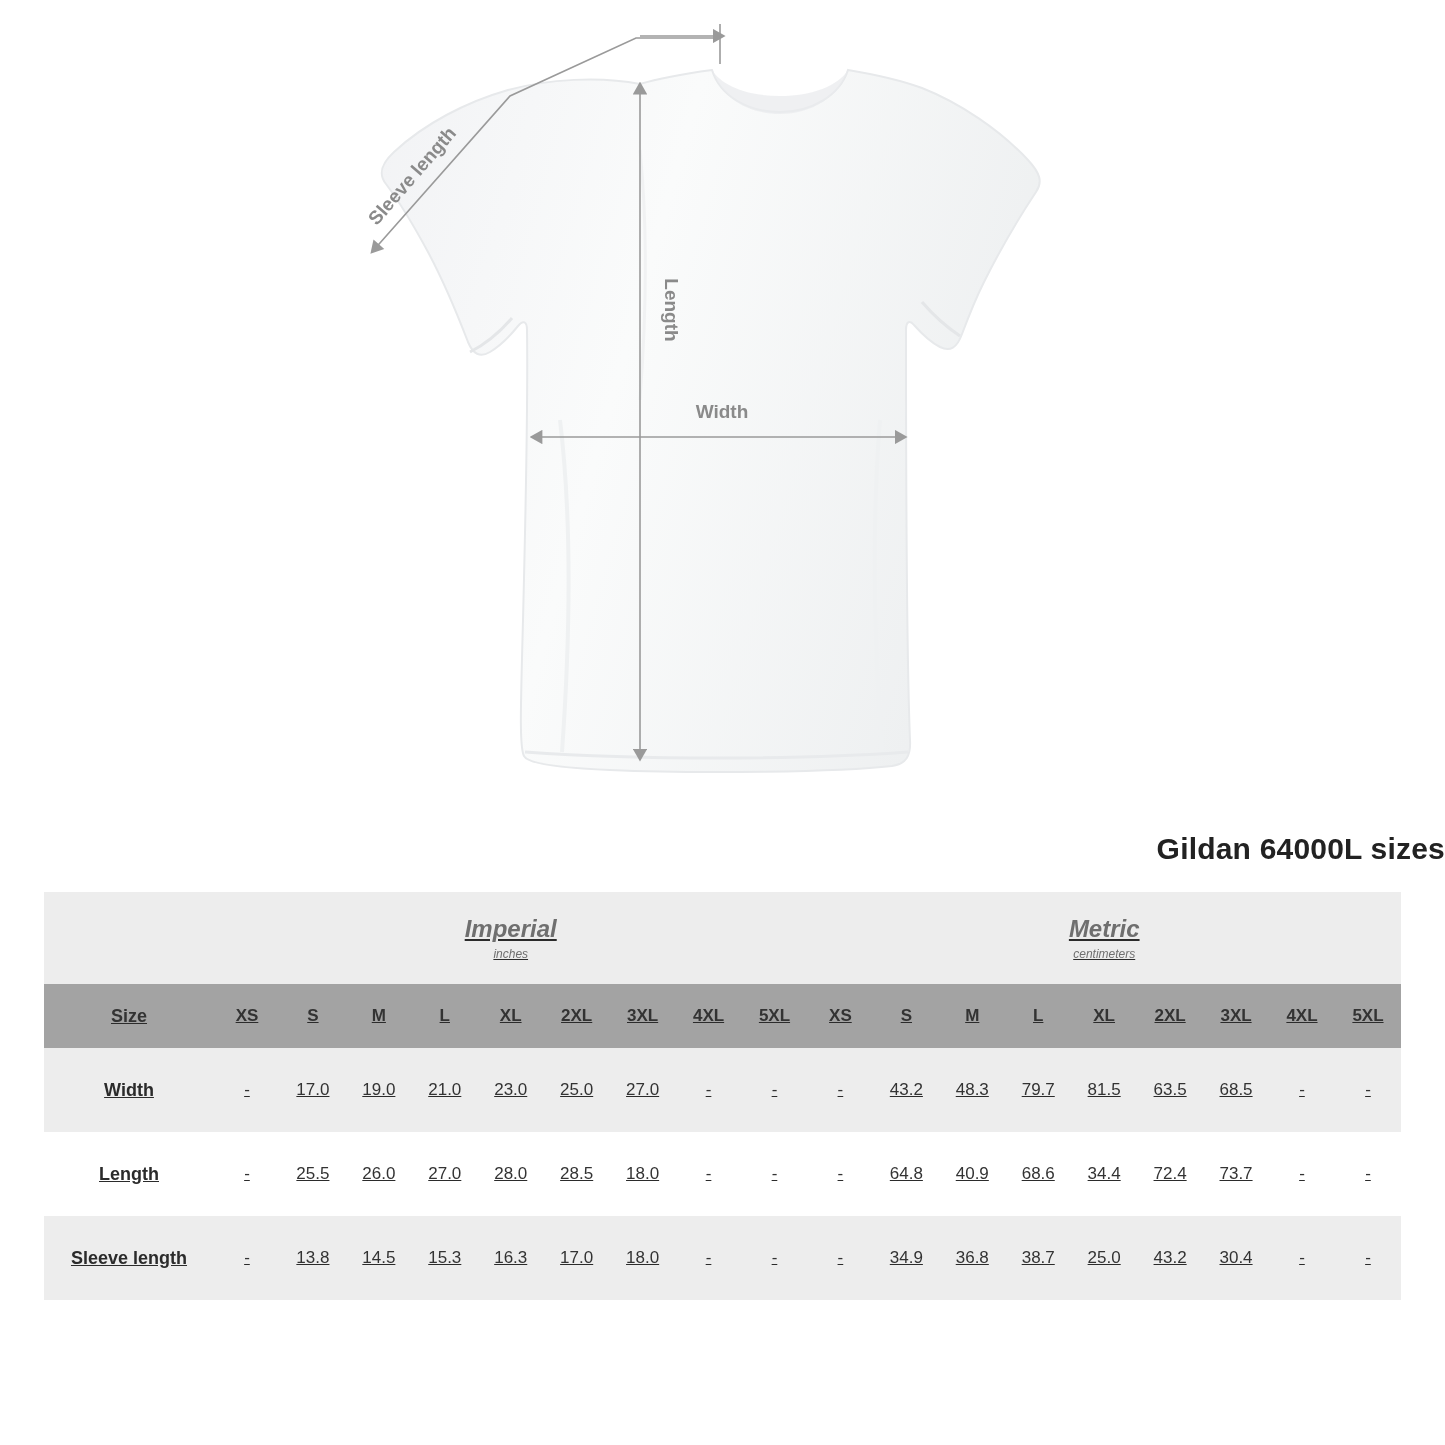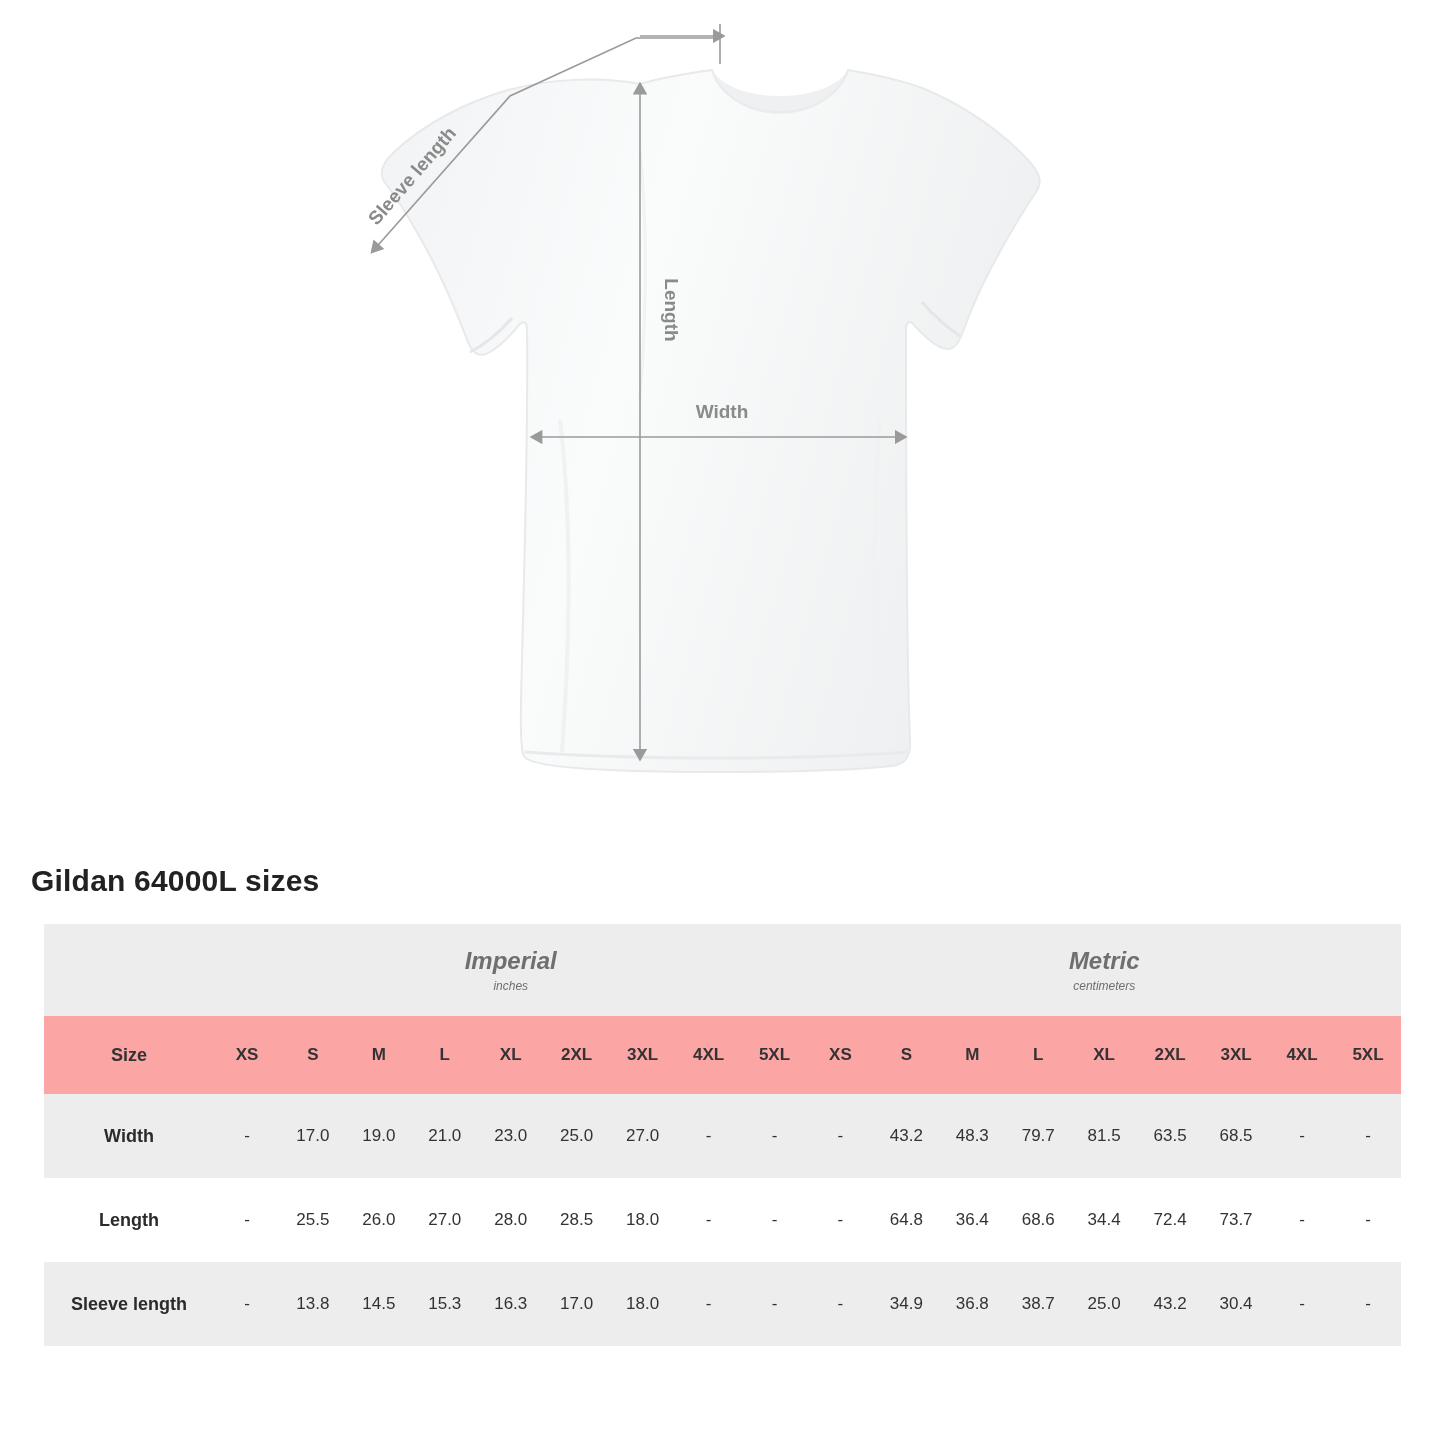--- a/index.html
+++ b/index.html
@@ -23,23 +23,22 @@
     height: 820px;
   }
   .shirt-svg {
     position: absolute;
     left: 0;
     top: 0;
   }
 
   
   .title-block {
-    text-align: left;
-    margin-top: 44px;
-    padding-left: 31px;
+    text-align: right;
+    margin-top: 12px;
   }
   .chart-title {
     font-size: 30px;
     font-weight: bold;
     color: #222222;
     letter-spacing: 0.2px;
   }
   .chart-note {
     font-size: 17px;
     font-style: italic;
@@ -48,20 +47,21 @@
   }
 
   
   .table-wrap {
     margin: 26px 44px 0 44px;
   }
   table.size-table {
     border-collapse: collapse;
     width: 1357px;
     table-layout: fixed;
+    text-decoration: underline;
   }
   table.size-table td, table.size-table th {
     text-align: center;
     vertical-align: middle;
     font-size: 17px;
     color: #333333;
     border: 0;
     padding: 0;
   }
   .unit-row td {
@@ -75,22 +75,22 @@
     color: #6f6f6f;
     line-height: 1.2;
   }
   .unit-sub {
     font-size: 12px;
     font-style: italic;
     color: #6f6f6f;
     margin-top: 4px;
   }
   .head-row td {
-    height: 78px;
-    background: #fca5a5;
+    height: 64px;
+    background: #a3a3a3;
     font-weight: bold;
     font-size: 18px;
     color: #333;
     border-right: 1px solid #e3e3e3;
   }
   .head-row td:last-child { border-right: 0; }
   .head-row td.rowlabel { font-weight: bold; font-size: 18px; }
 
   .data-row td {
     height: 84px;
@@ -262,21 +262,21 @@
           <td>25.5</td>
           <td>26.0</td>
           <td>27.0</td>
           <td>28.0</td>
           <td>28.5</td>
           <td>18.0</td>
           <td>-</td>
           <td>-</td>
           <td>-</td>
           <td>64.8</td>
-          <td>36.4</td>
+          <td>40.9</td>
           <td>68.6</td>
           <td>34.4</td>
           <td>72.4</td>
           <td>73.7</td>
           <td>-</td>
           <td>-</td>
         </tr>
         <tr class="data-row alt">
           <td class="rowlabel">Sleeve length</td>
           <td>-</td>

